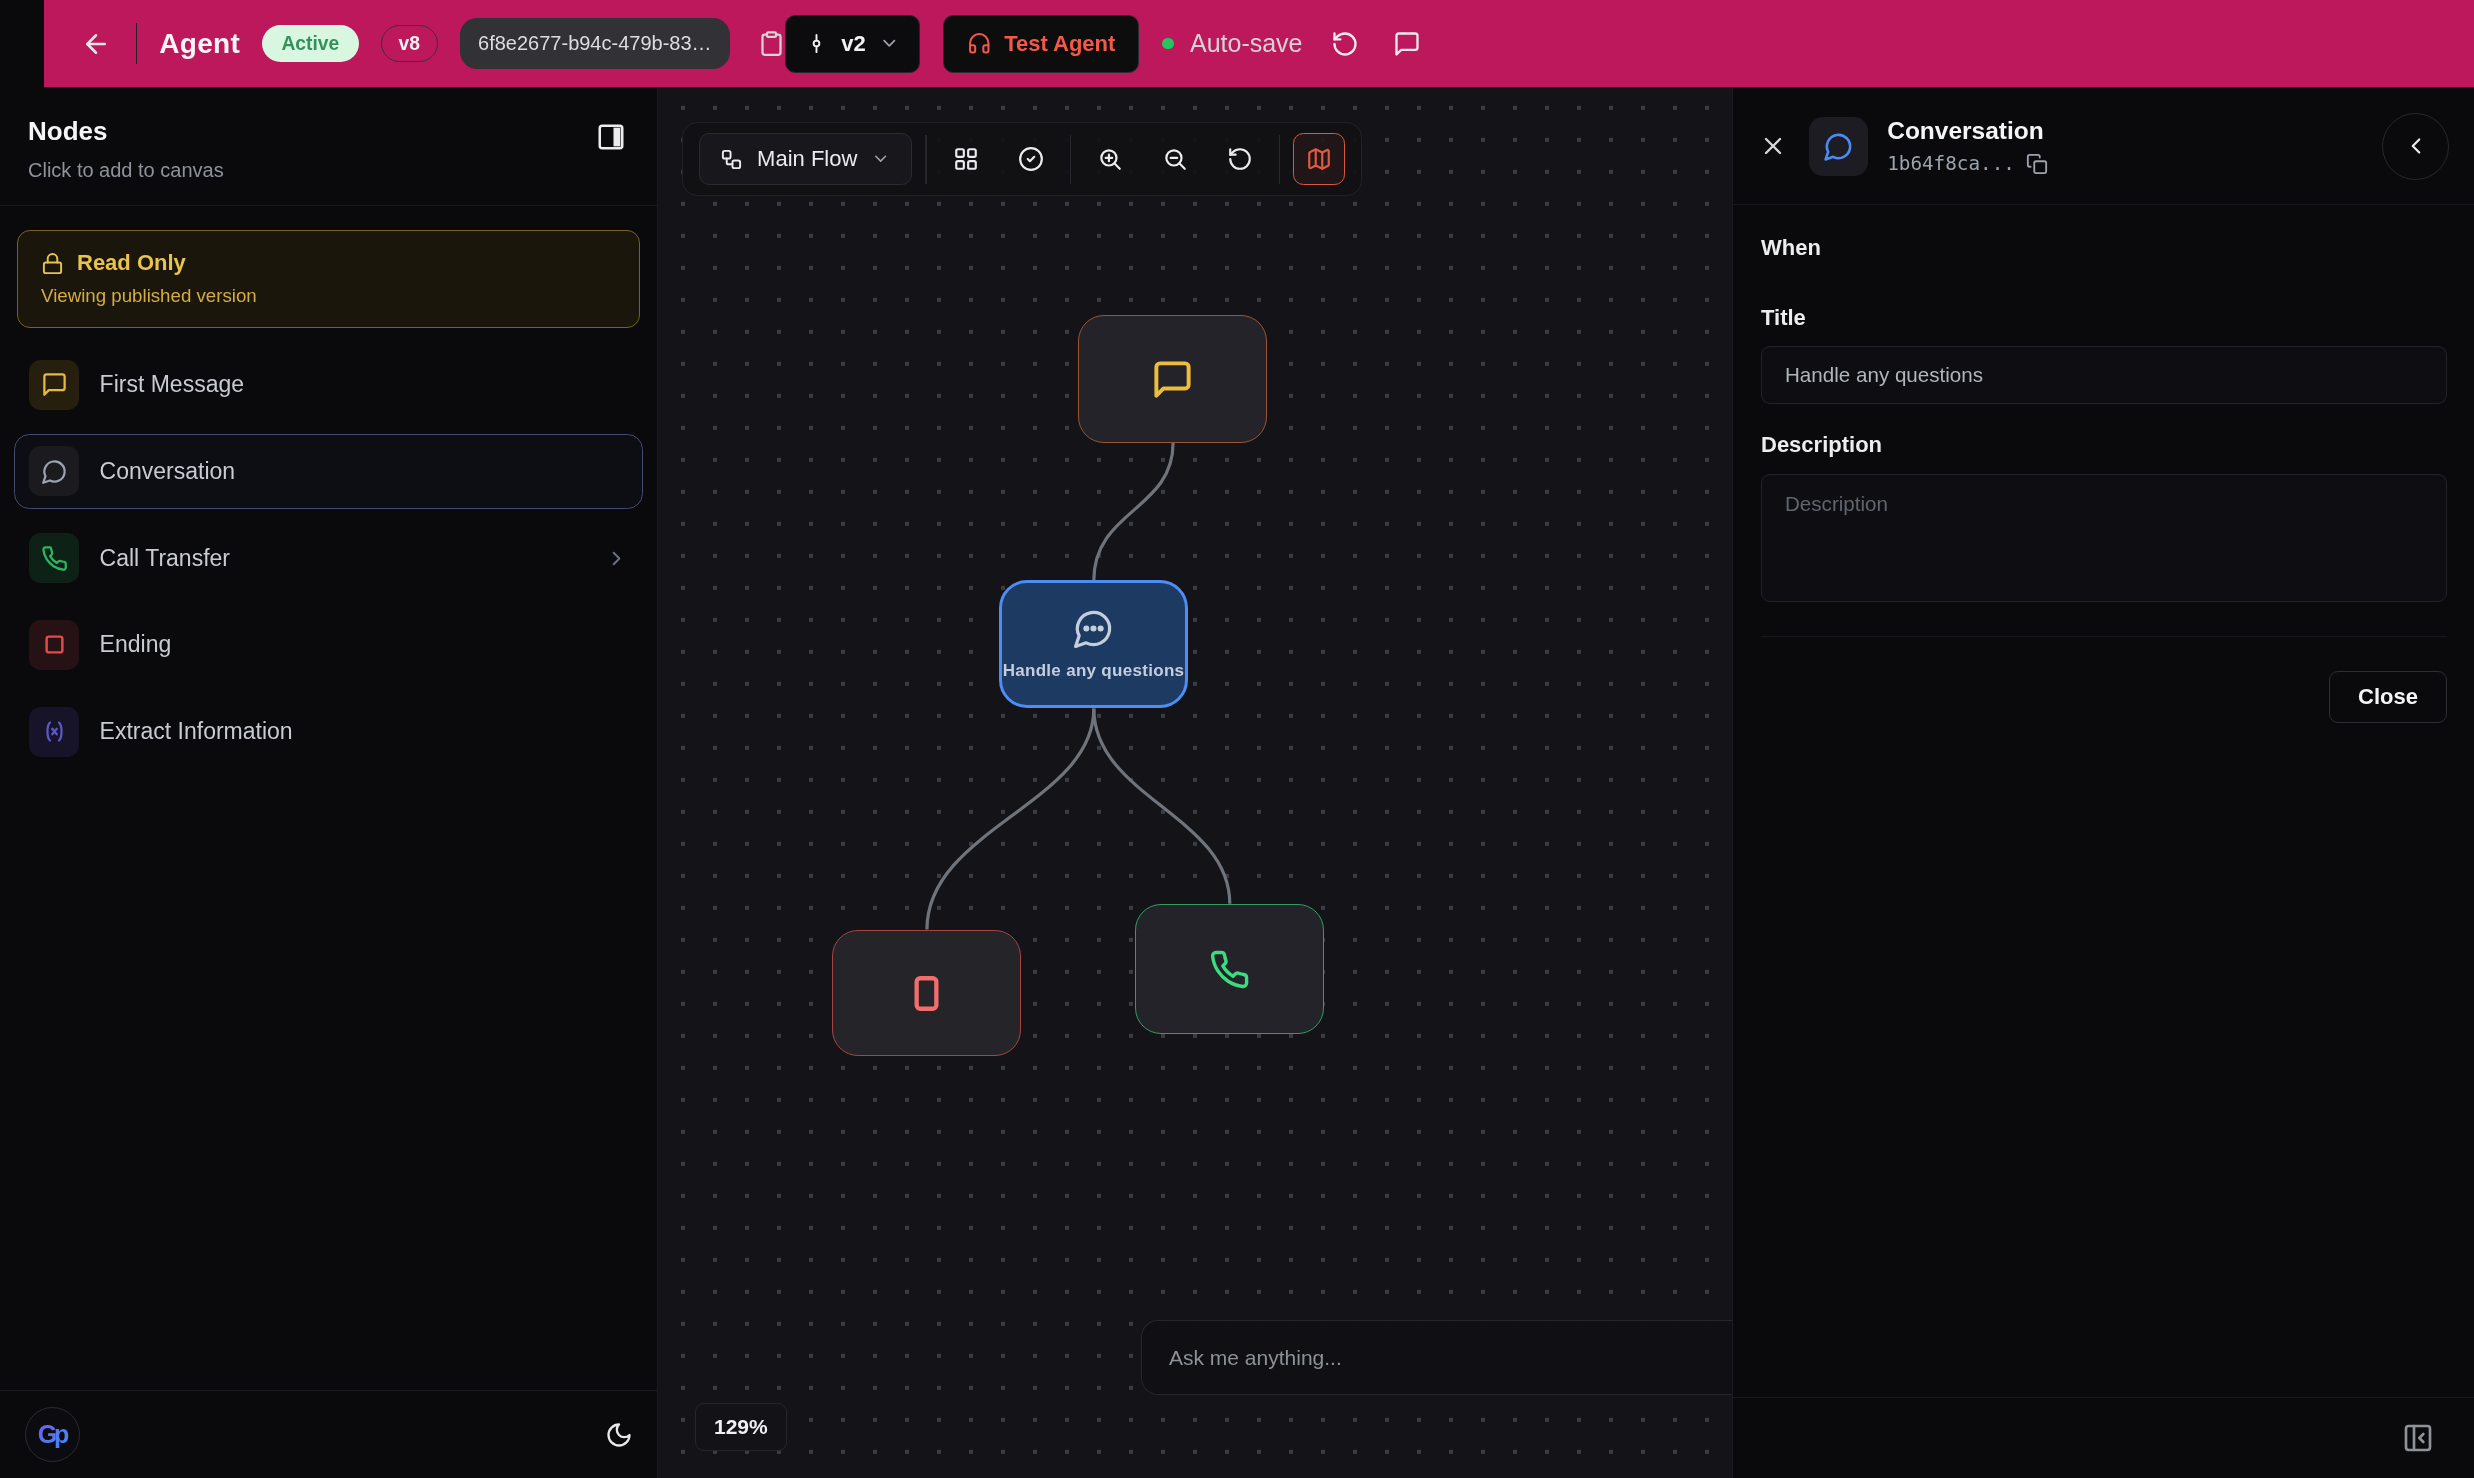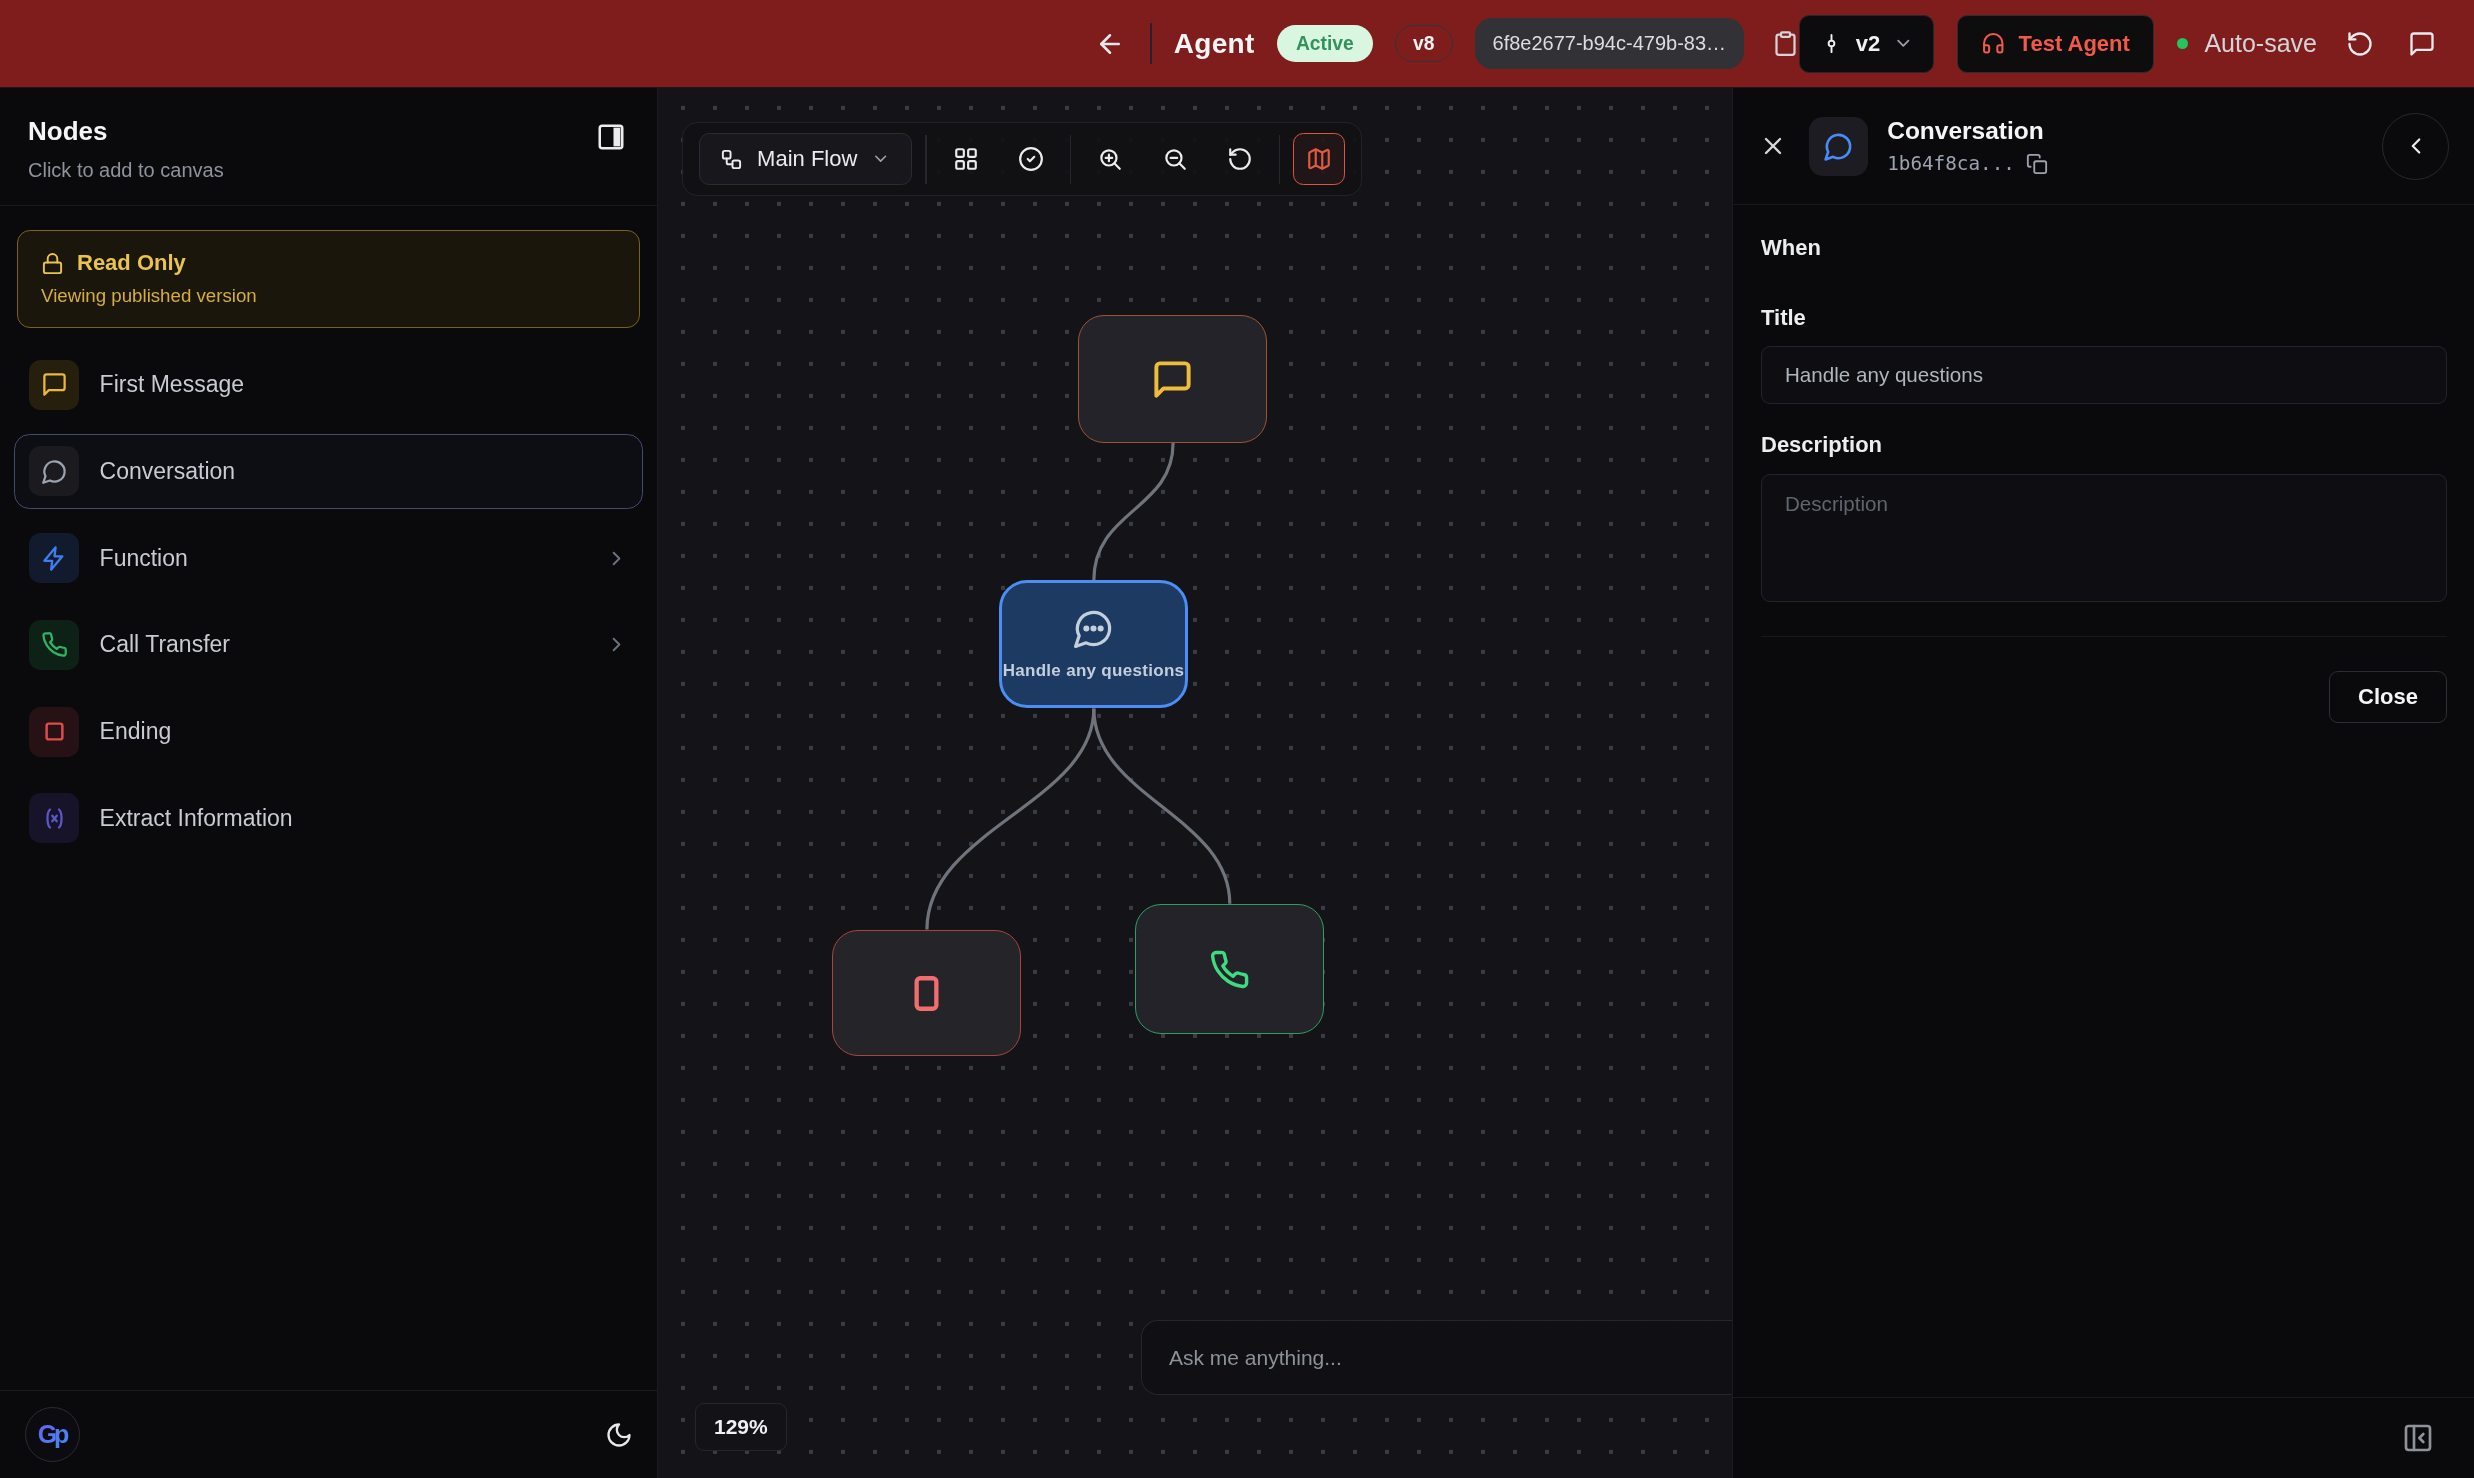--- a/index.html
+++ b/index.html
@@ -7,22 +7,22 @@
   body {
     background:#0a0a0c;
     font-family:"Liberation Sans","DejaVu Sans",sans-serif;
     color:#e5e7eb;
     -webkit-font-smoothing:antialiased;
   }
   svg { display:block; }
 
   
   .topbar {
-    height:88px; display:flex; align-items:center; justify-content:flex-end;
-    padding:0 34px; background:#7f1d1d; border-bottom:1.3px solid #18181d;
+    height:88px; display:flex; align-items:center; justify-content:flex-start;
+    padding:0 34px; background:#be185d; border-bottom:1.3px solid #18181d;margin-left:44px;
   }
   .tb-left { display:flex; align-items:center; gap:22px; }
   .back-btn { width:36px; height:36px; display:flex; align-items:center; justify-content:center; color:#e5e7eb; cursor:pointer; background:none; border:none; }
   .tb-divider { width:1.3px; height:41px; background:#232329; }
   .tb-title { font-size:28px; font-weight:bold; color:#f5f5f6; letter-spacing:0.3px; }
   .badge-active { background:#d9f6e1; color:#33925c; font-size:19.3px; font-weight:600; padding:7.7px 19.3px; border-radius:644px; }
   .badge-v8 { border:1.3px solid #33333a; color:#f1f1f3; font-size:19.3px; font-weight:bold; padding:6.4px 17px; border-radius:644px; background:transparent; }
   .uuid-chip {
     background:#313136; color:#dddde1; font-family:Liberation Sans, sans-serif;
     font-size:20px; padding:14px 18px; border-radius:17px; letter-spacing:0;
@@ -292,35 +292,20 @@
         <div class="tile" style="background:#1a1a1f; color:#9ca3af;">
           <span>
             <svg width="27" height="27" viewBox="0 0 24 24" fill="none" stroke="currentColor" stroke-width="2" stroke-linecap="round" stroke-linejoin="round">
                 <path d="M7.9 20A9 9 0 1 0 4 16.1L2 22z"></path>
               </svg>
           </span>
         </div>
         <span class="sb-label">Conversation</span>
       </div>
 
-      <div class="sb-item">
-        <div class="tile" style="background:#121b2e; color:#3f7ef0;">
-          <span>
-            <svg width="27" height="27" viewBox="0 0 24 24" fill="none" stroke="currentColor" stroke-width="2" stroke-linecap="round" stroke-linejoin="round">
-                <path d="M13 2 3 14h7l-1 8 10-12h-7l1-8z"></path>
-              </svg>
-          </span>
-        </div>
-        <span class="sb-label">Function</span>
-        <span class="sb-chev">
-          <svg width="23" height="23" viewBox="0 0 24 24" fill="none" stroke="currentColor" stroke-width="2" stroke-linecap="round" stroke-linejoin="round">
-              <path d="m9 18 6-6-6-6"></path>
-            </svg>
-        </span>
-      </div>
 
       <div class="sb-item">
         <div class="tile" style="background:#0e2117; color:#2eb563;">
           <span>
             <svg width="27" height="27" viewBox="0 0 24 24" fill="none" stroke="currentColor" stroke-width="2" stroke-linecap="round" stroke-linejoin="round">
                 <path d="M22 16.92v3a2 2 0 0 1-2.18 2 19.79 19.79 0 0 1-8.63-3.07 19.5 19.5 0 0 1-6-6 19.79 19.79 0 0 1-3.07-8.67A2 2 0 0 1 4.11 2h3a2 2 0 0 1 2 1.72 12.84 12.84 0 0 0 .7 2.81 2 2 0 0 1-.45 2.11L8.09 9.91a16 16 0 0 0 6 6l1.27-1.27a2 2 0 0 1 2.11-.45 12.84 12.84 0 0 0 2.81.7A2 2 0 0 1 22 16.92z"></path>
               </svg>
           </span>
         </div>
         <span class="sb-label">Call Transfer</span>

